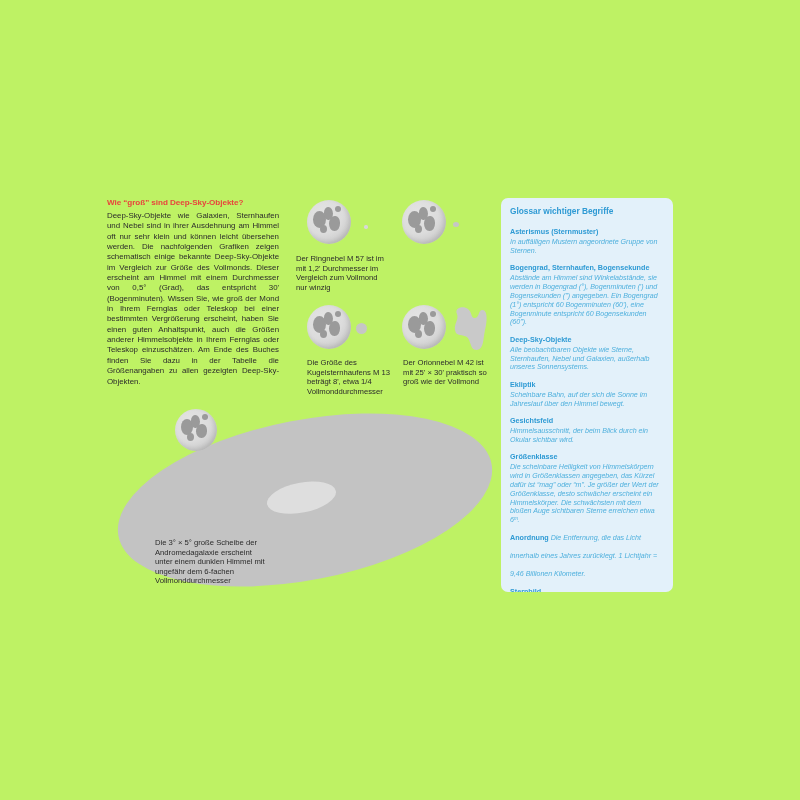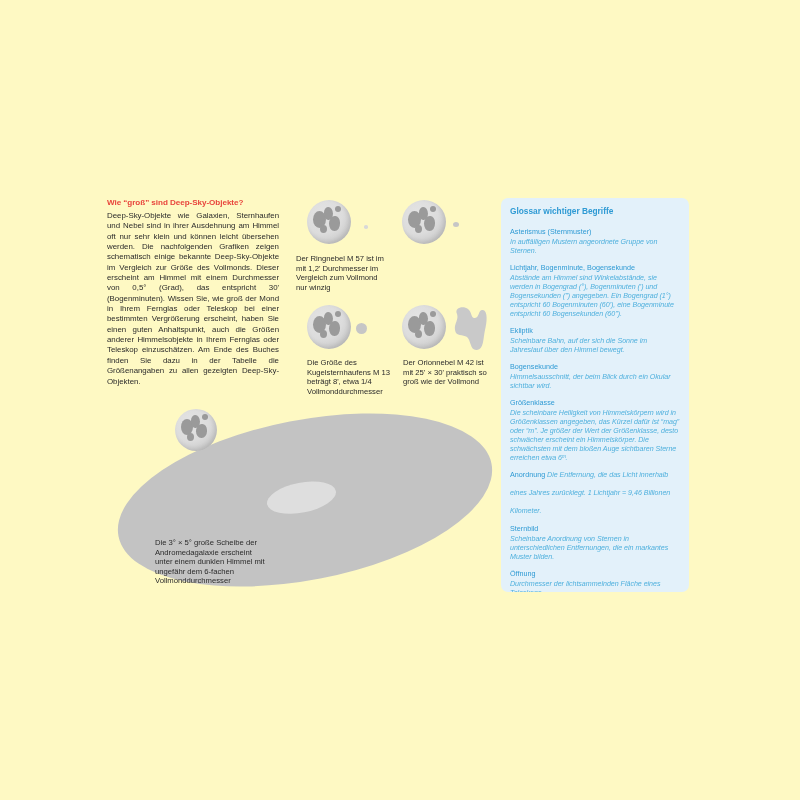--- a/index.html
+++ b/index.html
@@ -9,21 +9,21 @@
     height: 800px;
     background: #ffffff;
     font-family: "Liberation Sans", sans-serif;
     overflow: hidden;
   }
 
   #page {
     position: relative;
     width: 800px;
     height: 800px;
-    background: #fef9c3;
+    background: #bef264;
   }
 
   
   .intro-col {
     position: absolute;
     left: 107px;
     top: 197px;
     width: 172px;
   }
 
@@ -111,41 +111,41 @@
     height: 30px;
     border-radius: 50%;
     background: #dedede;
   }
 
   
   #glossary {
     position: absolute;
     left: 501px;
     top: 198px;
-    width: 188px;
+    width: 172px;
     height: 394px;
     background: #e3f1fa;
     border-radius: 7px;
     box-sizing: border-box;
     padding: 7px 9px 8px 9px;
     overflow: hidden;
   }
 
   .glossary-title {
     color: #2e9ad4;
     font-size: 8.3px;
     font-weight: bold;
     line-height: 12px;
     margin: 0 0 3px 0;
   }
 
   .gl-term {
     color: #2e9ad4;
     font-size: 7.2px;
-    font-weight: normal;
+    font-weight: bold;
     line-height: 8.9px;
     margin: 0;
     display: inline;
   }
 
   .gl-def {
     color: #4fb0dd;
     font-size: 7.1px;
     line-height: 8.85px;
     margin: 0 0 0.5px 0;
@@ -222,23 +222,24 @@
     <div class="mare" style="left:12px; top:24px; width:7px;  height:8px;"></div>
     <div class="mare" style="left:27px; top:5px;  width:6px;  height:6px;"></div>
   </div>
 
   <div class="caption" id="cap-andromeda">Die 3° × 5° große Scheibe der Andromedagalaxie erscheint unter einem dunklen Himmel mit ungefähr dem 6-fachen Vollmonddurchmesser</div>
 
   <div id="glossary">
     <div class="glossary-title">Glossar wichtiger Begriffe</div>
     <div id="glossary-entries">
         <div class="gl-entry"><span class="gl-term">Asterismus (Sternmuster)</span><span class="gl-def">In auffälligen Mustern angeordnete Gruppe von Sternen.</span></div>
-        <div class="gl-entry"><span class="gl-term">Lichtjahr, Bogenminute, Bogensekunde</span><span class="gl-def">Abstände am Himmel sind Winkelabstände, sie werden in Bogengrad (°), Bogenminuten (') und Bogensekunden (") angegeben. Ein Bogengrad (1°) entspricht 60 Bogenminuten (60'), eine Bogenminute entspricht 60 Bogensekunden (60").</span></div>
+        <div class="gl-entry"><span class="gl-term">Bogengrad, Sternhaufen, Bogensekunde</span><span class="gl-def">Abstände am Himmel sind Winkelabstände, sie werden in Bogengrad (°), Bogenminuten (') und Bogensekunden (") angegeben. Ein Bogengrad (1°) entspricht 60 Bogenminuten (60'), eine Bogenminute entspricht 60 Bogensekunden (60").</span></div>
+        <div class="gl-entry"><span class="gl-term">Deep-Sky-Objekte</span><span class="gl-def">Alle beobachtbaren Objekte wie Sterne, Sternhaufen, Nebel und Galaxien, außerhalb unseres Sonnensystems.</span></div>
         <div class="gl-entry"><span class="gl-term">Ekliptik</span><span class="gl-def">Scheinbare Bahn, auf der sich die Sonne im Jahreslauf über den Himmel bewegt.</span></div>
-        <div class="gl-entry"><span class="gl-term">Bogensekunde</span><span class="gl-def">Himmelsausschnitt, der beim Blick durch ein Okular sichtbar wird.</span></div>
+        <div class="gl-entry"><span class="gl-term">Gesichtsfeld</span><span class="gl-def">Himmelsausschnitt, der beim Blick durch ein Okular sichtbar wird.</span></div>
         <div class="gl-entry"><span class="gl-term">Größenklasse</span><span class="gl-def">Die scheinbare Helligkeit von Himmelskörpern wird in Größenklassen angegeben, das Kürzel dafür ist “mag” oder “m”. Je größer der Wert der Größenklasse, desto schwächer erscheint ein Himmelskörper. Die schwächsten mit dem bloßen Auge sichtbaren Sterne erreichen etwa 6ᵐ.</span></div>
         <div class="gl-entry inline"><span class="gl-term">Anordnung</span><span class="gl-def"> Die Entfernung, die das Licht innerhalb eines Jahres zurücklegt. 1 Lichtjahr = 9,46 Billionen Kilometer.</span></div>
         <div class="gl-entry"><span class="gl-term">Sternbild</span><span class="gl-def">Scheinbare Anordnung von Sternen in unterschiedlichen Entfernungen, die ein markantes Muster bilden.</span></div>
         <div class="gl-entry"><span class="gl-term">Öffnung</span><span class="gl-def">Durchmesser der lichtsammelnden Fläche eines Teleskops.</span></div>
       </div>
   </div>
 
 </div>
 
 </body></html>

